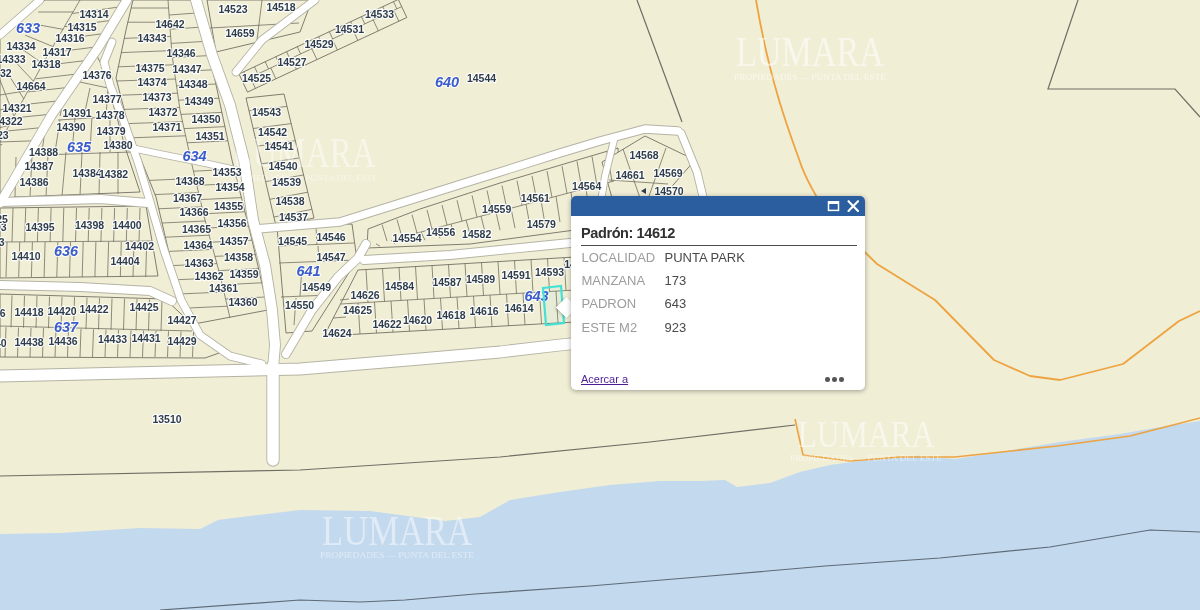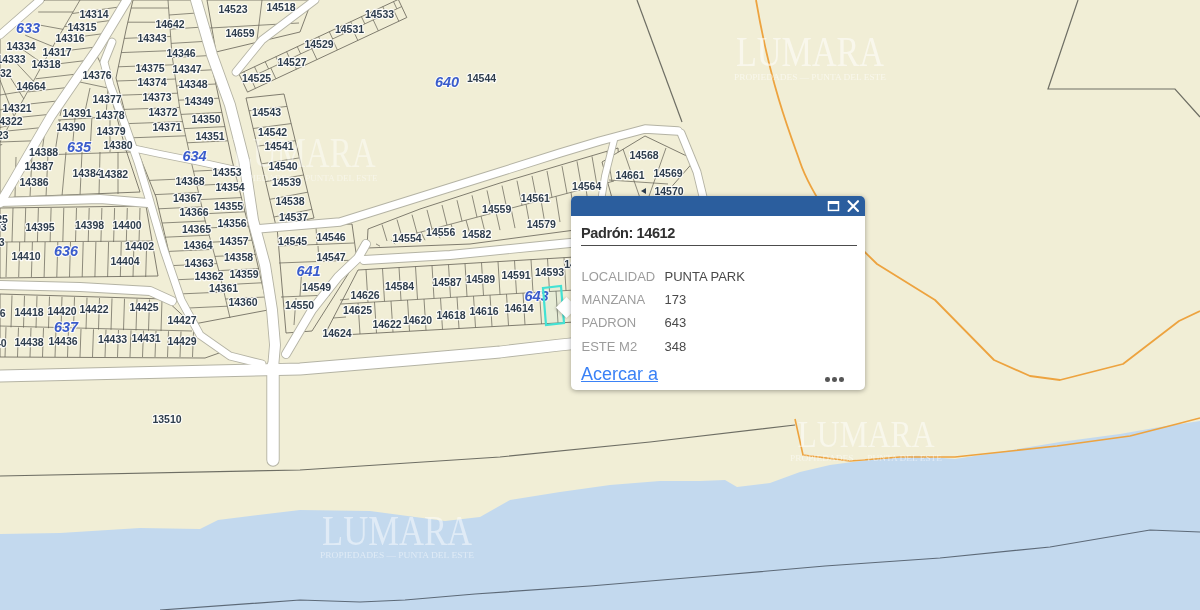--- a/index.html
+++ b/index.html
@@ -1,24 +1,24 @@
 <!DOCTYPE html>
 <html><head><meta charset="utf-8"><style>
 html,body{margin:0;padding:0;}
 #stage{position:relative;width:1200px;height:610px;overflow:hidden;font-family:"Liberation Sans", sans-serif;}
 #arrow{position:absolute;left:559px;top:299.5px;width:15px;height:15px;background:#fff;transform:rotate(45deg);box-shadow:0 1px 3px rgba(0,0,0,.25);}
 #popup{position:absolute;left:570.5px;top:196px;width:294px;height:194px;background:#fff;border-radius:5px;box-shadow:0 1px 5px rgba(0,0,0,.35);}
 #phead{height:19.5px;background:#2b5e9e;border-radius:5px 5px 0 0;position:relative;}
 #ptitle{margin:9px 10.5px 0;font-size:14.5px;font-weight:bold;color:#303030;letter-spacing:-0.4px;}
 #prule{margin:4px 8px 0 10.5px;border-top:1.6px solid #4c4c4c;}
-table.rows{margin:19px 0 0 11px;border-collapse:collapse;font-size:13px;}
+table.rows{margin:0 0 0 11px;border-collapse:collapse;font-size:13px;}
 table.rows td{padding:0;height:23.4px;vertical-align:middle;}
 td.l{color:#9c9c9c;width:83px;}
 td.v{color:#4a4a4a;}
-#plink{position:absolute;left:10.5px;bottom:5.5px;font-size:18px;color:#3b82f6;text-decoration:underline;}
+#plink{position:absolute;left:10.5px;bottom:5.5px;font-size:11px;color:#4c1d95;text-decoration:underline;}
 #pdots{position:absolute;right:21px;bottom:8px;display:flex;gap:2.2px;}
 #pdots span{width:4.6px;height:4.6px;border-radius:50%;background:#565656;display:block;}
 </style></head><body>
 <div id="stage">
 <svg width="1200" height="610" viewBox="0 0 1200 610">
 <rect width="1200" height="610" fill="#f1eed6"></rect>
 <polygon points="0.0,534.0 60.0,533.0 140.0,528.0 200.0,529.0 218.0,520.0 300.0,510.0 370.0,511.0 445.0,521.0 480.0,517.0 510.0,500.0 560.0,492.0 610.0,485.0 660.0,481.0 700.0,481.0 725.0,480.0 737.0,487.0 770.0,483.0 800.0,472.0 830.0,465.0 875.0,459.0 915.0,456.0 955.0,459.0 1000.0,452.0 1060.0,442.0 1120.0,434.0 1160.0,427.0 1200.0,421.0 1200.0,610.0 0.0,610.0" fill="#c3d9ee"></polygon>
 <g fill="#f1eed6" stroke="#6b685c" stroke-width="0.85">
 <polygon points="45.0,0.0 122.0,0.0 98.0,48.0 75.0,81.0 51.0,116.0 34.0,145.0 12.0,183.0 0.0,203.0 0.0,38.0"></polygon>
 <polygon points="95.0,52.0 104.0,70.0 112.0,100.0 126.0,150.0 140.0,192.0 15.0,197.0 0.0,200.0"></polygon>
@@ -493,21 +493,21 @@
   <tr>
             <td class="l">MANZANA</td>
             <td class="v">173</td>
           </tr>
   <tr>
             <td class="l">PADRON</td>
             <td class="v">643</td>
           </tr>
   <tr>
             <td class="l">ESTE M2</td>
-            <td class="v">348</td>
+            <td class="v">923</td>
           </tr>
  </tbody>
       </table>
  <div id="plink">Acercar a</div>
  <div id="pdots">
         <span></span>
         <span></span>
         <span></span>
       </div>
 </div>

